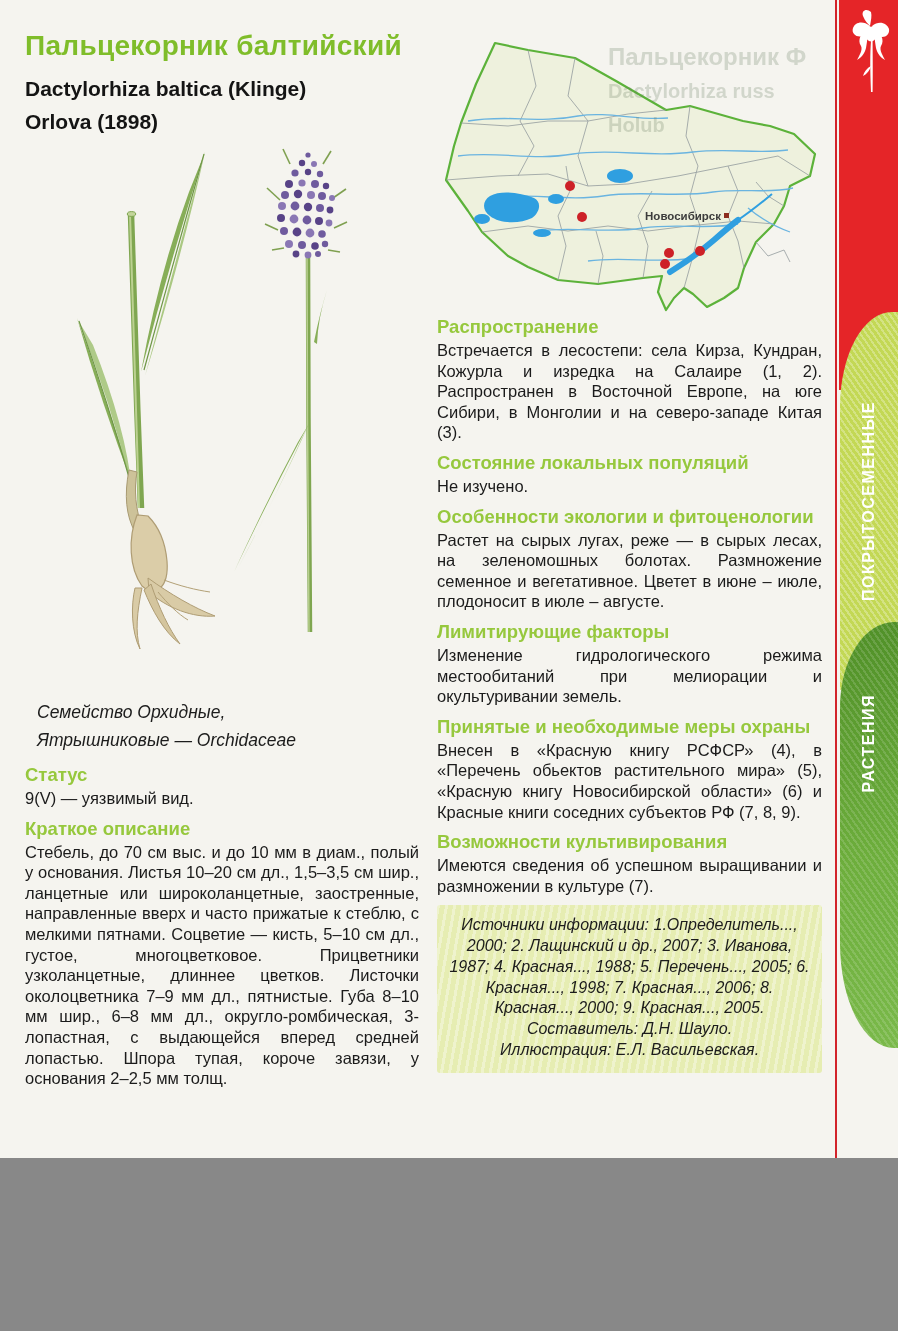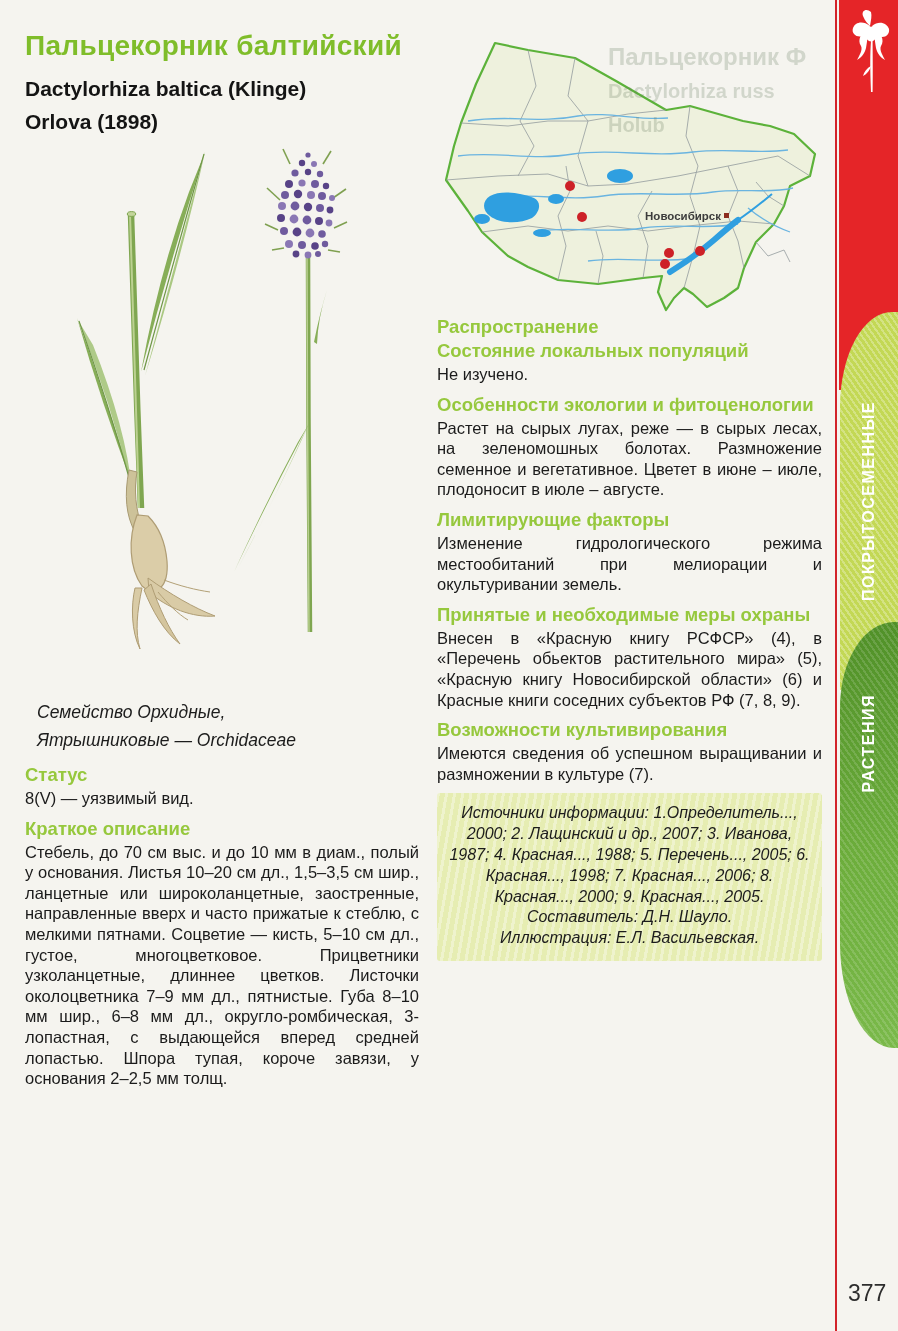--- a/index.html
+++ b/index.html
@@ -1,17 +1,17 @@
 <!DOCTYPE html>
 <html><head>
 <meta charset="utf-8">
 <style>
   html,body { margin:0; padding:0; background:#888; }
   .page {
-    position:relative; width:898px; height:1331px;
+    position:relative; width:898px; height:1158px;
     background:#f5f4ef; overflow:hidden;
     font-family:"Liberation Sans", sans-serif;
     color:#1c1c1c;
   }
   
   .title {
     position:absolute; left:25px; top:30px; width:400px;
     font-size:28px; font-weight:bold; color:#7fbd2a; letter-spacing:.3px;
   }
   .latin {
@@ -238,31 +238,32 @@
     <div class="g2">Holub</div>
   </div>
 
   <div class="col-left">
     <div class="family">
       <div>Семейство Орхидные,</div>
       <div>Ятрышниковые — Orchidaceae</div>
     </div>
     <div class="sec">
       <h3>Статус</h3>
-      <p>8(V) — уязвимый вид.</p>
+      <p>9(V) — уязвимый вид.</p>
     </div>
     <div class="sec">
       <h3>Краткое описание</h3>
       <p>Стебель, до 70 см выс. и до 10 мм в диам., полый у основания. Листья 10–20 см дл., 1,5–3,5 см шир., ланцетные или широколанцетные, заостренные, направленные вверх и часто прижатые к стеблю, с мелкими пятнами. Соцветие — кисть, 5–10 см дл., густое, многоцветковое. Прицветники узколанцетные, длиннее цветков. Листочки околоцветника 7–9 мм дл., пятнистые. Губа 8–10 мм шир., 6–8 мм дл., округло-ромбическая, 3-лопастная, с выдающейся вперед средней лопастью. Шпора тупая, короче завязи, у основания 2–2,5 мм толщ.</p>
     </div>
   </div>
 
   <div class="col-right">
     <div class="sec">
       <h3>Распространение</h3>
+      <p>Встречается в лесостепи: села Кирза, Кундран, Кожурла и изредка на Салаире (1, 2). Распространен в Восточной Европе, на юге Сибири, в Монголии и на северо-западе Китая (3).</p>
     </div>
     <div class="sec">
       <h3>Состояние локальных популяций</h3>
       <p>Не изучено.</p>
     </div>
     <div class="sec">
       <h3>Особенности экологии и фитоценологии</h3>
       <p>Растет на сырых лугах, реже — в сырых лесах, на зеленомошных болотах. Размножение семенное и вегетативное. Цветет в июне – июле, плодоносит в июле – августе.</p>
     </div>
     <div class="sec">

